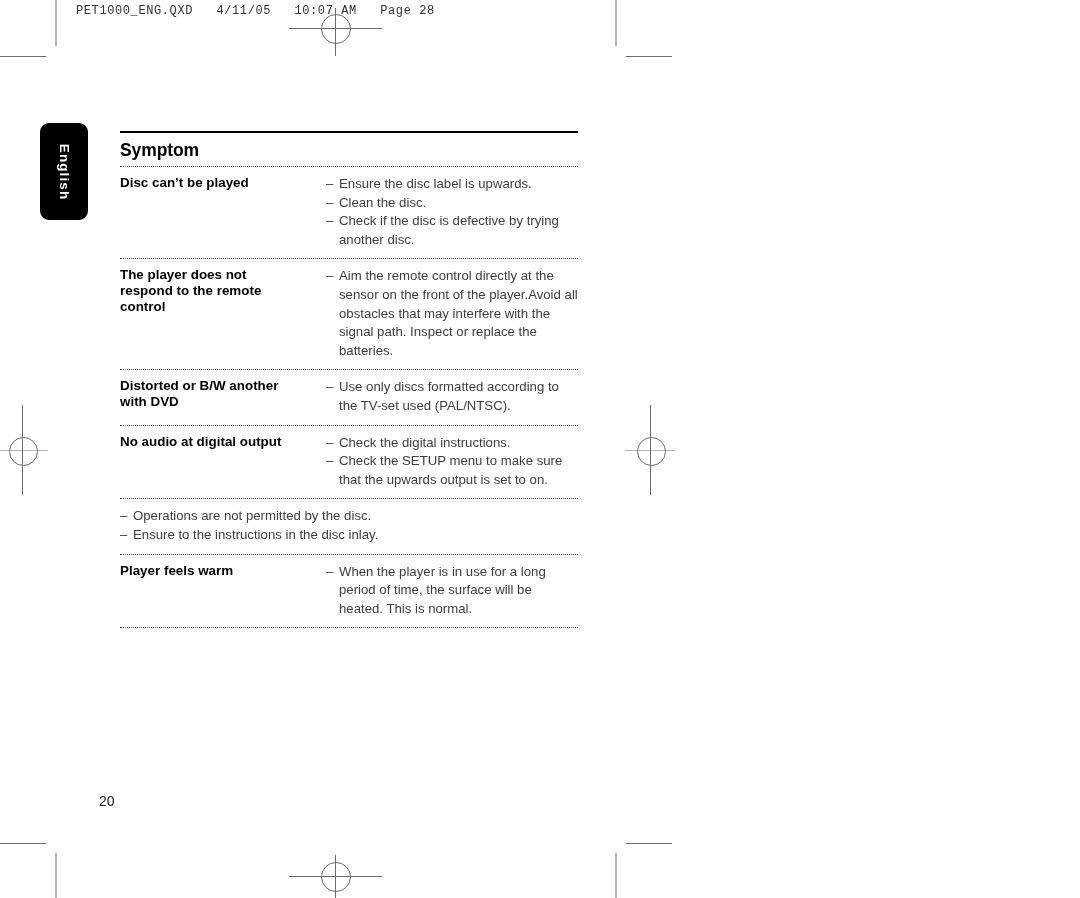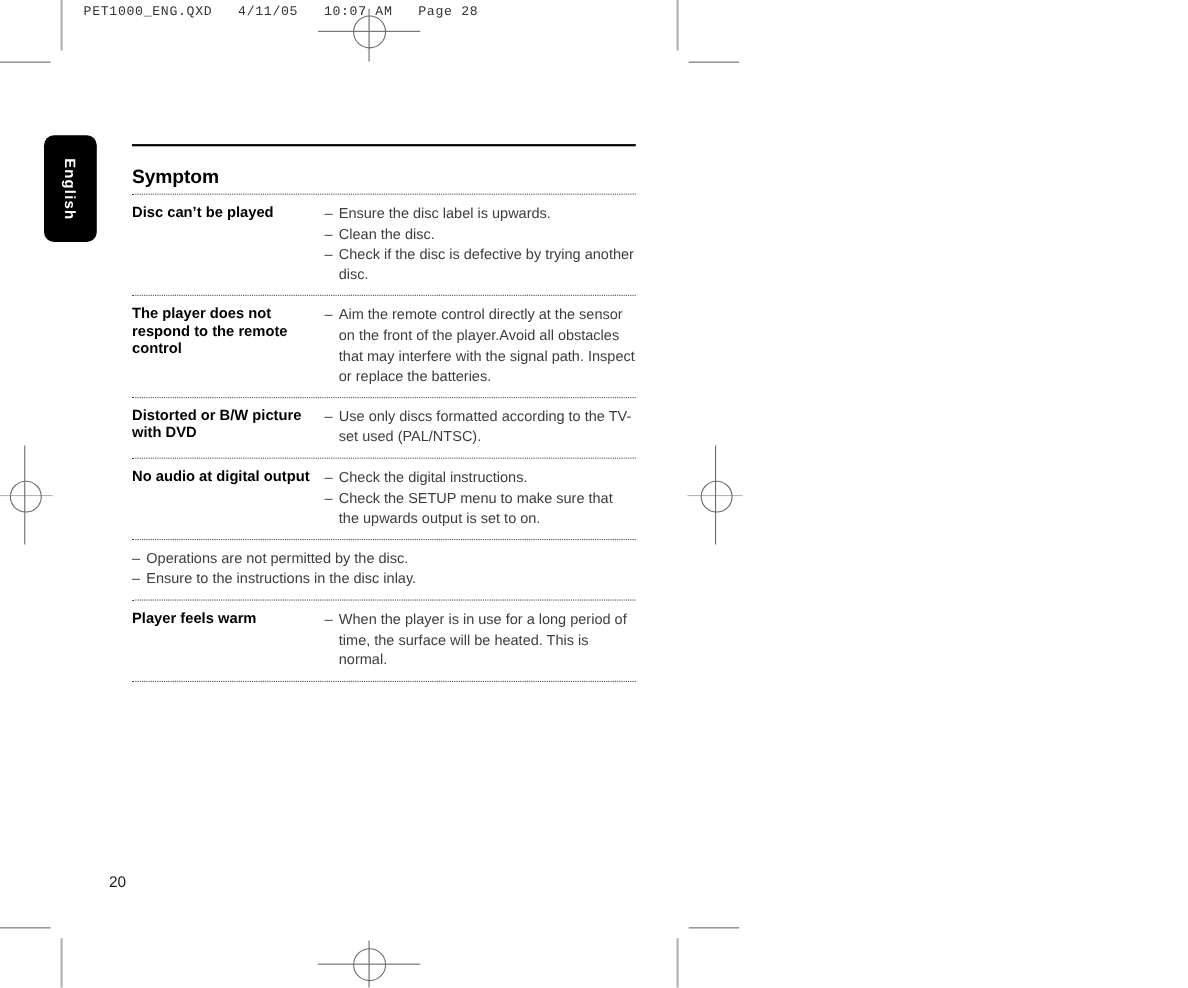--- a/index.html
+++ b/index.html
@@ -89,27 +89,28 @@
   .thead {
     display: flex;
     padding: 7px 0 5px 0;
   }
   .th {
     font-size: 17.5px;
     font-weight: bold;
     color: #000000;
     letter-spacing: -0.1px;
   }
-  .th.symptom { width: 175px; flex: 0 0 175px; margin-top: 10px; }
+  .th.symptom { width: 175px; flex: 0 0 175px; }
   .th.remedy  { flex: 1 1 auto; }
 
   .row {
     display: flex;
     align-items: flex-start;
     padding: 8px 0 9px 0;
+    gap: 31px;
   }
   .cell-symptom {
     width: 175px;
     flex: 0 0 175px;
     font-size: 13.4px;
     font-weight: bold;
     line-height: 15.6px;
     color: #000000;
     padding-right: 2px;
     box-sizing: border-box;
@@ -215,21 +216,21 @@
         <div class="cell-symptom">The player does not respond to the remote control</div>
         <div class="cell-remedy">
           <div class="remedy-item">
             <span class="remedy-dash">–</span>
             <span class="remedy-text">Aim the remote control directly at the sensor on the front of the player.Avoid all obstacles that may interfere with the signal path. Inspect or replace the batteries.</span>
           </div>
         </div>
       </div>
       <div class="rule-dotted"></div>
       <div class="row">
-        <div class="cell-symptom">Distorted or B/W picture with DVD</div>
+        <div class="cell-symptom">Distorted or B/W another with DVD</div>
         <div class="cell-remedy">
           <div class="remedy-item">
             <span class="remedy-dash">–</span>
             <span class="remedy-text">Use only discs formatted according to the TV-set used (PAL/NTSC).</span>
           </div>
         </div>
       </div>
       <div class="rule-dotted"></div>
       <div class="row">
         <div class="cell-symptom">No audio at digital output</div>

